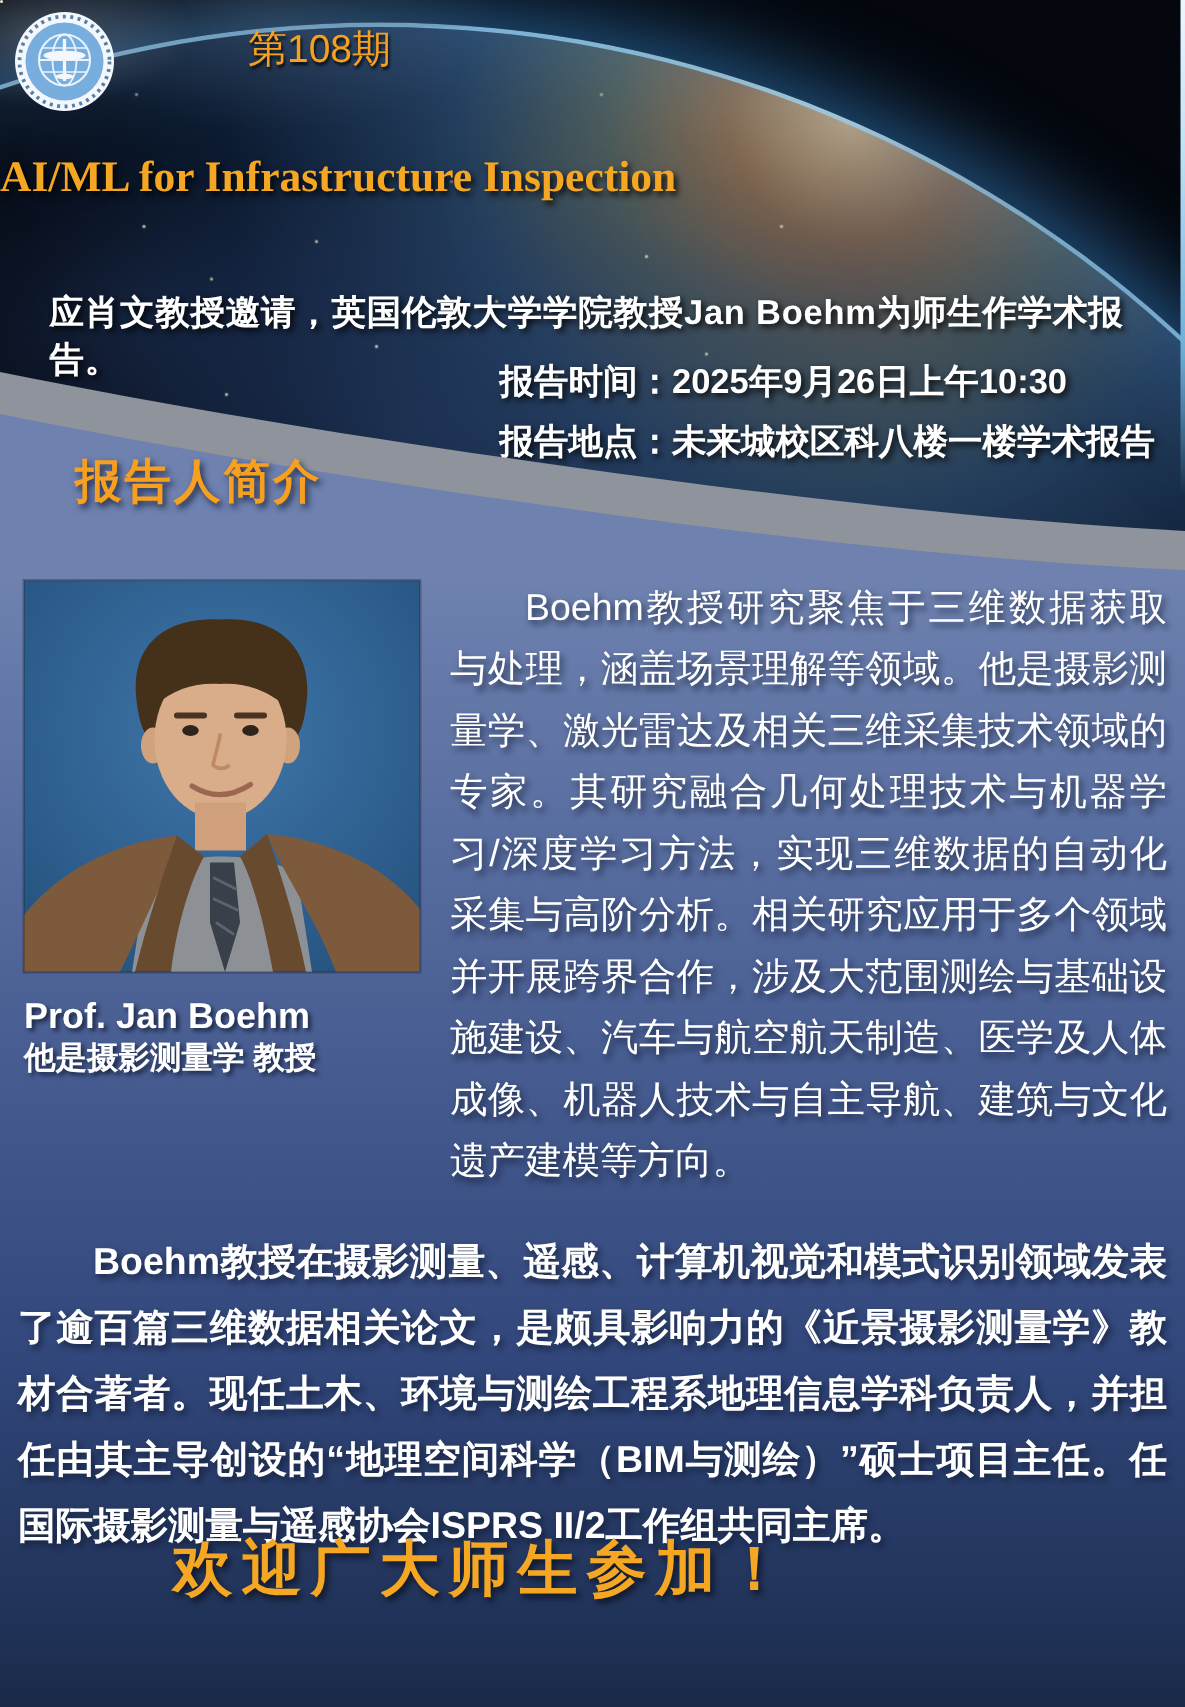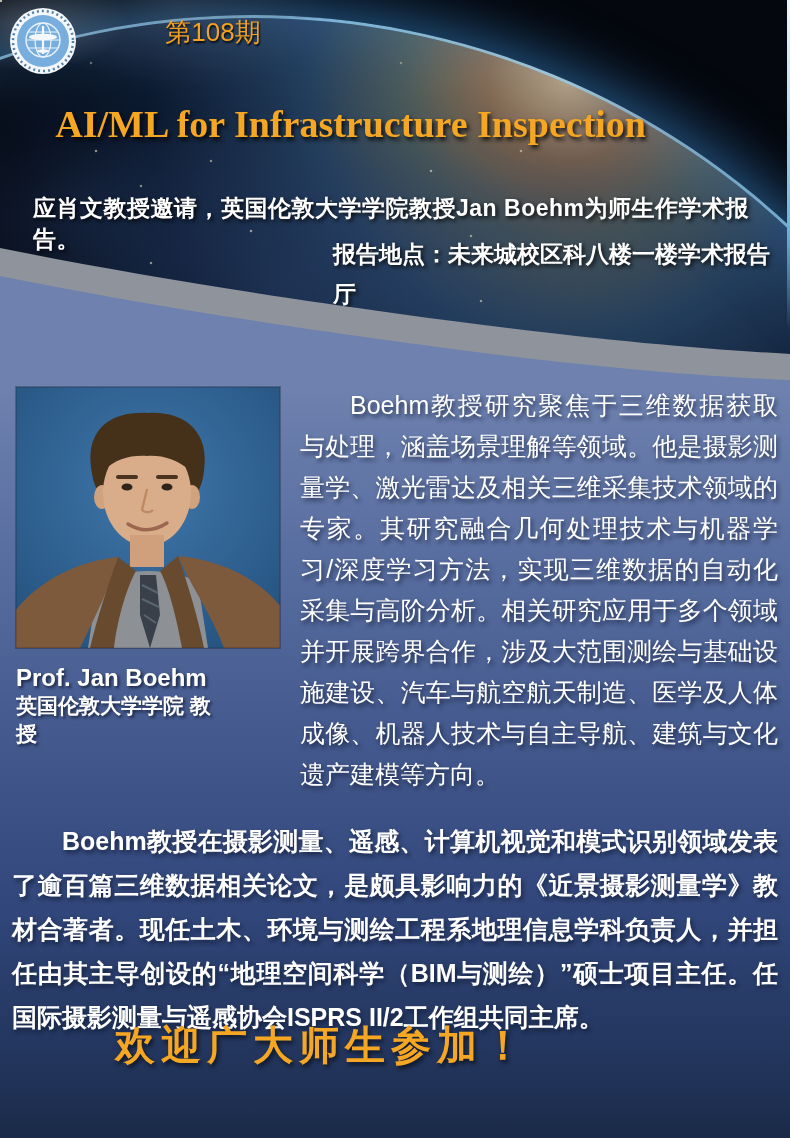--- a/index.html
+++ b/index.html
@@ -42,22 +42,22 @@
     background:linear-gradient(180deg,#eef6ff 0%,#bfe2f6 30%,#6fb0d8 70%,rgba(90,150,190,0) 100%);}
   .swoosh{position:absolute;left:0;bottom:0;width:790px;height:150px;display:block;}
   
   .logo{position:absolute;left:8px;top:6px;width:70px;height:70px;}
   
   .series-wrap{position:absolute;left:72px;top:20px;width:282px;text-align:center;}
   .series-title{font-size:34px;font-weight:900;letter-spacing:2px;color:#f5a01e;
     text-shadow:2px 2px 3px rgba(0,0,0,.8);line-height:38px;}
   .series-issue{font-size:26px;font-weight:400;color:#f5a01e;line-height:24px;
     text-shadow:1px 2px 2px rgba(0,0,0,.8);}
-  .talk-title{position:absolute;left:0;top:102px;width:646px;text-align:right;
-    font-family:"Liberation Serif",serif;font-size:38px;font-weight:700;color:#f5a623;
+  .talk-title{position:absolute;left:0;top:102px;width:646px;text-align:left;
+    font-family:"Liberation Serif",serif;font-size:29px;font-weight:700;color:#f5a623;
     text-shadow:2px 3px 4px rgba(0,0,0,.85);}
   .invite-line{position:absolute;left:33px;top:193px;width:744px;
     font-size:23px;font-weight:800;color:#ffffff;letter-spacing:.5px;
     text-shadow:2px 2px 4px rgba(0,0,0,.9);}
   .schedule{position:absolute;left:333px;top:234px;font-size:23px;font-weight:800;color:#ffffff;
     text-shadow:2px 2px 4px rgba(0,0,0,.9);}
   .schedule div{line-height:40px;}
   
   .section-title{position:absolute;left:50px;top:300px;font-size:31px;font-weight:900;
     color:#f7a01f;letter-spacing:2px;text-shadow:2px 3px 4px rgba(15,25,50,.8);}
@@ -104,29 +104,31 @@
 
     <div class="series-wrap">
       <div class="series-issue">第108期</div>
     </div>
 
     <div class="talk-title">AI/ML for Infrastructure Inspection</div>
 
     <div class="invite-line">应肖文教授邀请，英国伦敦大学学院教授Jan Boehm为师生作学术报告。</div>
 
     <div class="schedule">
+      <div>报告时间：2025年9月26日上午10:30</div>
       <div>报告地点：未来城校区科八楼一楼学术报告厅</div>
     </div>
 
     <svg class="swoosh" viewBox="0 0 790 150" preserveAspectRatio="none">
       <path d="M0,18 C120,42 240,62 400,84 C560,106 680,118 790,124 L790,150 L0,150 Z" fill="#8e939c"></path>
       <path d="M0,46 C120,70 240,90 400,112 C560,134 690,146 790,150 L0,150 Z" fill="#6e81af"></path>
     </svg>
   </div>
 
+  <div class="section-title">报告人简介</div>
 
   <div class="photo-col">
     <svg class="photo" viewBox="0 0 264 261">
       <defs>
         <radialGradient id="bgG" cx="50%" cy="38%" r="75%">
           <stop offset="0%" stop-color="#3f77ab"></stop>
           <stop offset="100%" stop-color="#24517d"></stop>
         </radialGradient>
       </defs>
       <rect width="264" height="261" fill="url(#bgG)"></rect>
@@ -157,21 +159,21 @@
       <line x1="126" y1="212" x2="143" y2="220" stroke="#5a6470" stroke-width="2"></line>
       <line x1="128" y1="228" x2="140" y2="236" stroke="#5a6470" stroke-width="2"></line>
 
       <path d="M-4,261 L-4,228 C24,190 66,174 102,170 C96,196 80,228 64,261 Z" fill="#7d5a3c"></path>
       <path d="M268,261 L268,224 C242,188 198,172 162,169 C172,194 196,228 208,261 Z" fill="#7d5a3c"></path>
       <path d="M102,170 C92,198 82,228 74,261 L98,261 C102,228 112,198 120,184 Z" fill="#684a2f"></path>
       <path d="M162,169 C172,198 182,230 188,261 L166,261 C160,228 152,198 144,184 Z" fill="#684a2f"></path>
       <rect width="264" height="261" fill="none" stroke="rgba(0,0,0,0.25)"></rect>
     </svg>
     <div class="caption-name">Prof. Jan Boehm</div>
-    <div class="caption-affil">英国伦敦大学学院 教授</div>
+    <div class="caption-affil">他是摄影测量学 教授</div>
   </div>
 
   <div class="bio-p1">Boehm教授研究聚焦于三维数据获取与处理，涵盖场景理解等领域。他是摄影测量学、激光雷达及相关三维采集技术领域的专家。其研究融合几何处理技术与机器学习/深度学习方法，实现三维数据的自动化采集与高阶分析。相关研究应用于多个领域并开展跨界合作，涉及大范围测绘与基础设施建设、汽车与航空航天制造、医学及人体成像、机器人技术与自主导航、建筑与文化遗产建模等方向。</div>
 
   <div class="bio-p2">Boehm教授在摄影测量、遥感、计算机视觉和模式识别领域发表了逾百篇三维数据相关论文，是颇具影响力的《近景摄影测量学》教材合著者。现任土木、环境与测绘工程系地理信息学科负责人，并担任由其主导创设的“地理空间科学（BIM与测绘）”硕士项目主任。任国际摄影测量与遥感协会ISPRS II/2工作组共同主席。</div>
 
   <div class="welcome-line">欢迎广大师生参加！</div>
 
 </div>
 

